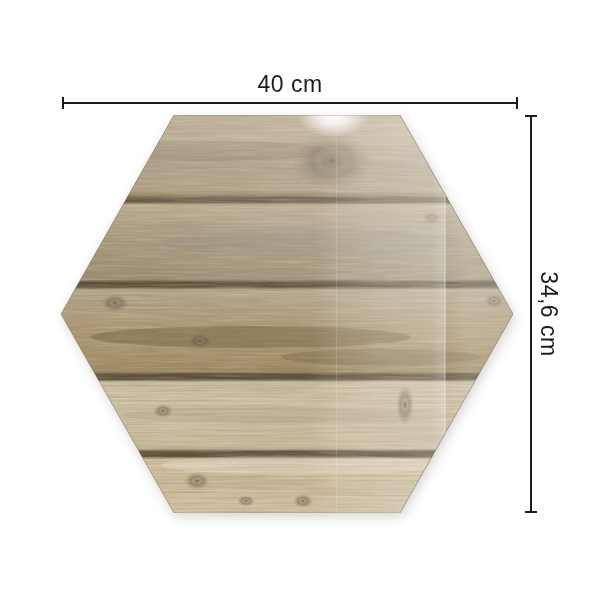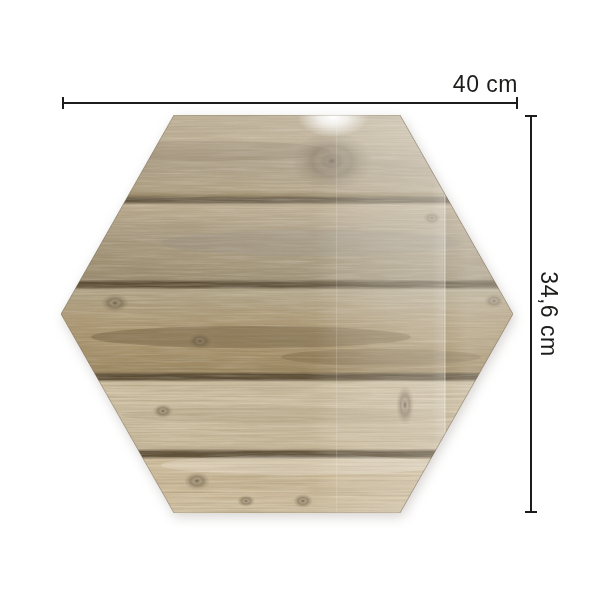--- a/index.html
+++ b/index.html
@@ -14,21 +14,21 @@
   
   .dim-label{
     position:absolute;
     color:var(--dimension_line,#1c1c1a);
     font-size:23px;line-height:24px;
     letter-spacing:.5px;
     white-space:nowrap;
   }
   .dim-label-width{
     left:62px;top:72px;width:456px;height:24px;
-    text-align:right;
+    text-align:center;
   }
   .dim-label-height{
     left:549px;top:314px;
     transform:translate(-50%,-50%) rotate(90deg);
   }
   .hline{
     position:absolute;left:62px;top:102px;width:456px;height:2px;
     background:var(--dimension_line,#1c1c1a);
   }
   .hline .tick{

